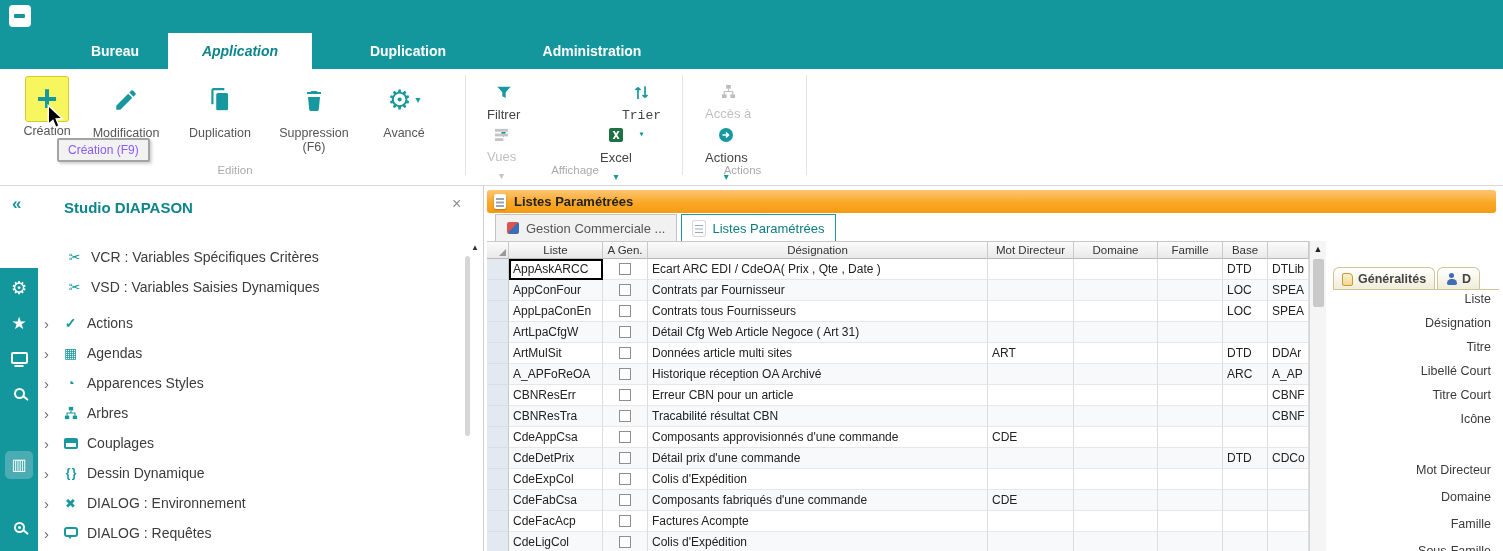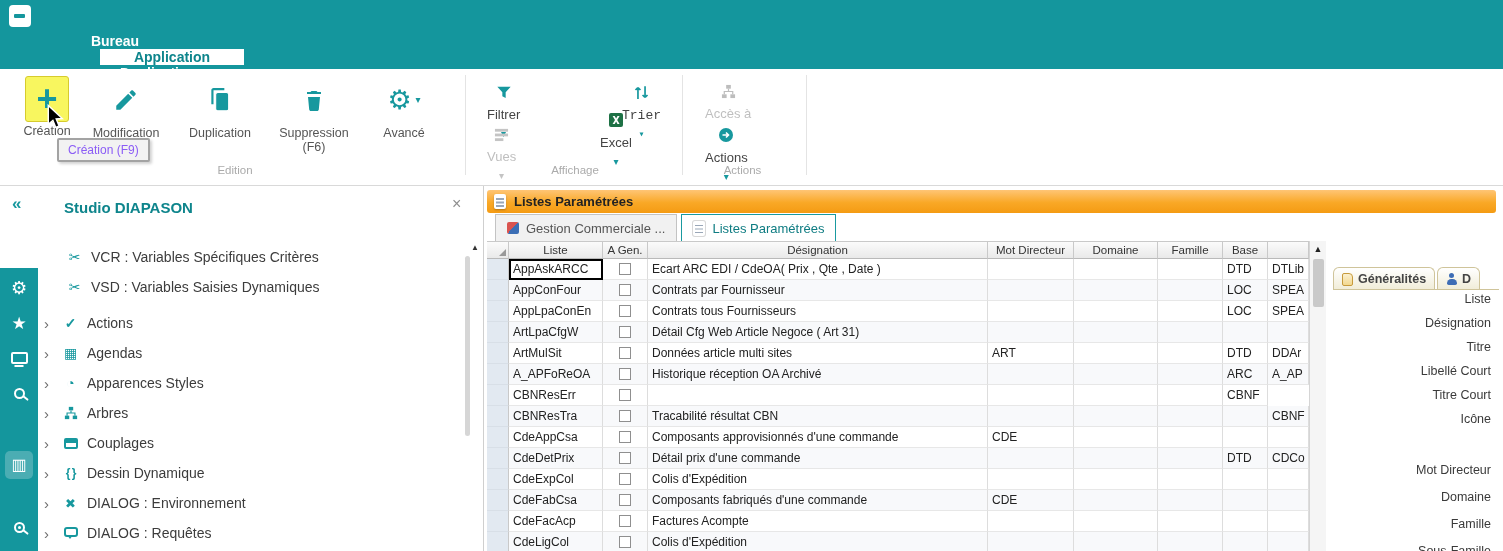--- a/index.html
+++ b/index.html
@@ -7,24 +7,24 @@
   body { font-family:"Liberation Sans", sans-serif; }
   .screen { position:relative; width:1503px; height:551px; background:#fff; overflow:hidden;
             --teal:#14969D; --teal-dark:#0E858C; --icon:#17989E; }
 
   
   .titlebar { position:absolute; left:0; top:0; width:100%; height:33px; background:var(--teal); }
   .app-icon { position:absolute; left:9px; top:5px; width:22px; height:22px; background:#fff; border-radius:4px; }
   .app-icon::after { content:""; position:absolute; left:5px; top:9px; width:11px; height:4px; background:var(--teal); border-radius:1px; }
 
   
-  .ribbon-tabs { position:absolute; left:0; top:33px; width:100%; height:36px; background:var(--teal); display:flex; padding-left:62px;flex-direction:column; }
+  .ribbon-tabs { position:absolute; left:0; top:33px; width:100%; height:36px; background:var(--teal); display:flex; padding-left:62px; }
   .rtab { height:36px; display:flex; align-items:center; justify-content:center; color:#fff; font-weight:bold; font-size:14px; cursor:default; }
   .rtab.t1 { width:106px; }
-  .rtab.t2 { width:144px; margin-left:38px; background:#fff; color:var(--teal-dark); }
+  .rtab.t2 { width:144px; background:#fff; color:var(--teal-dark);font-style:italic; }
   .rtab.t3 { width:100px; margin-left:46px; }
   .rtab.t4 { width:128px; margin-left:70px; }
 
   
   .ribbon { position:absolute; left:0; top:69px; width:100%; height:117px; background:#fff; border-bottom:1px solid #D9D9D9; }
   .vsep { position:absolute; top:6px; height:100px; width:1px; background:#E4E4E4; }
   .glabel { position:absolute; top:95px; font-size:11.5px; color:#ABABAB; text-align:center; }
 
   .edition-btns { position:absolute; left:16px; top:7px; display:flex; align-items:flex-start; }
   .big-btn { display:flex; flex-direction:column; align-items:center; color:#555; font-size:12.5px; cursor:default; }
@@ -212,21 +212,21 @@
             <g fill="#C4C4C4">
               <rect x="1" y="2" width="14" height="3"></rect>
               <rect x="1" y="7" width="14" height="3"></rect>
               <rect x="1" y="12" width="9" height="3"></rect>
             </g>
           </svg>
         </span>
       <span>Vues</span>
       <span class="gi caret gray">▾</span>
     </div>
-    <div class="sbtn" style="left:600px; top:58px;justify-content:center;">
+    <div class="sbtn" style="left:600px; top:58px;">
       <span class="sic">
           <svg width="16" height="16" viewBox="0 0 16 16">
             <rect x="1" y="1" width="14" height="14" rx="2" fill="#1E7145"></rect>
             <path d="M4.6 4h2.1l1.4 2.5L9.5 4h2.1L9.2 8l2.4 4H9.5L8.1 9.5 6.7 12H4.6L7 8 4.6 4z" fill="#fff"></path>
           </svg>
         </span>
       <span>Excel</span>
       <span class="gi caret">▾</span>
     </div>
     <div class="sbtn dis" style="left:705px; top:15px;">
@@ -476,20 +476,21 @@
           <div class="td">ARC</div>
           <div class="td">A_AP</div>
         </div>
 
         <div class="trow">
           <div class="td gutter"></div>
           <div class="td">CBNResErr</div>
           <div class="td center">
             <span class="cbx"></span>
           </div>
+          <div class="td">Erreur CBN pour un article</div>
           <div class="td"></div>
           <div class="td"></div>
           <div class="td"></div>
           <div class="td"></div>
           <div class="td">CBNF</div>
         </div>
 
         <div class="trow">
           <div class="td gutter"></div>
           <div class="td">CBNResTra</div>

